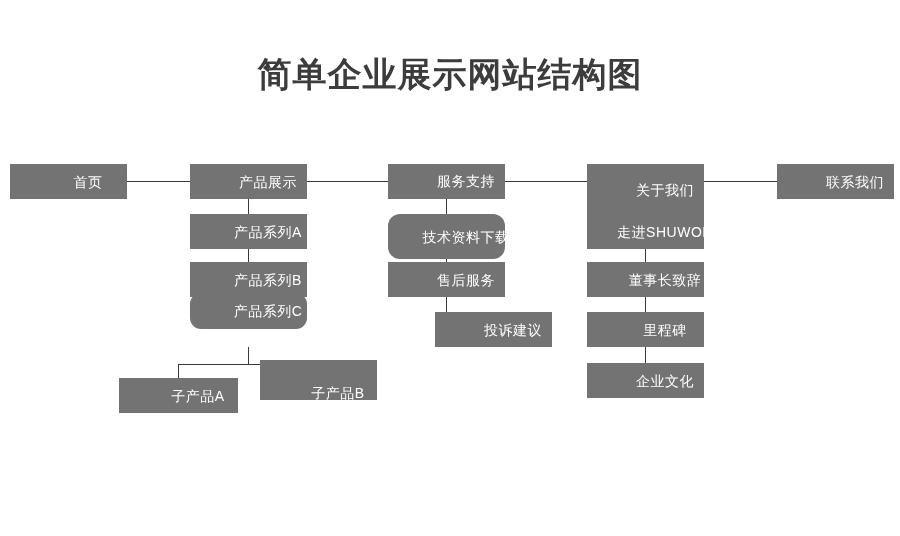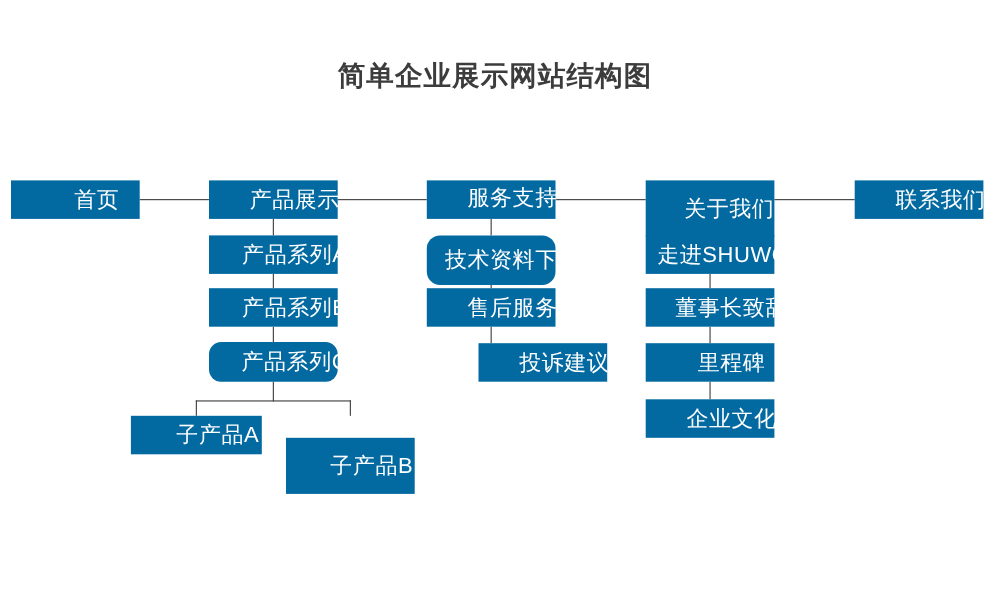--- a/index.html
+++ b/index.html
@@ -16,34 +16,34 @@
     height: 536px;
     background: #ffffff;
     overflow: hidden;
   }
   .title {
     position: absolute;
     left: 0;
     top: 52px;
     width: 900px;
     text-align: center;
-    font-size: 25px;
+    font-size: 34px;
     font-weight: bold;
     color: #3c3c3c;
     letter-spacing: 1px;
     white-space: nowrap;
   }
   .node {
     position: absolute;
-    background: #0369a1;
+    background: #737373;
     color: #ffffff;
     display: flex;
     align-items: center;
     justify-content: center;
-    font-size: 20px;
+    font-size: 14px;
     line-height: 1;
     box-sizing: border-box;
     text-align: center;
     white-space: nowrap;
     letter-spacing: 0.5px;
     padding-left: 39px;
   }
   .conn {
     position: absolute;
     background: #3a3a3a;
@@ -86,45 +86,45 @@
   </div>
 
   <div class="node" style="left:190px; top:164px; width:117px; height:35px;">
     <span>产品展示</span>
   </div>
 
   <div class="node" style="left:388px; top:164px; width:117px; height:35px;font-family:Liberation Mono, monospace;">
     <span>服务支持</span>
   </div>
 
-  <div class="node" style="left:587px; top:164px; width:117px; height:51px;justify-content:flex-end;">
+  <div class="node" style="left:587px; top:164px; width:117px; height:51px;">
     <span>关于我们</span>
   </div>
 
   <div class="node" style="left:190px; top:214px; width:117px; height:35px;">
     <span>产品系列A</span>
   </div>
 
   <div class="node" style="left:777px; top:164px; width:117px; height:35px;">
     <span>联系我们</span>
   </div>
 
   <div class="node" style="left:190px; top:262px; width:117px; height:35px;">
     <span>产品系列B</span>
   </div>
 
-  <div class="node" style="left:190px; top:311px; width:117px; height:36px;border-radius:11px;">
+  <div class="node" style="left:190px; top:293px; width:117px; height:36px;border-radius:11px;">
     <span>产品系列C</span>
   </div>
 
   <div class="node" style="left:119px; top:378px; width:119px; height:35px;">
     <span>子产品A</span>
   </div>
 
-  <div class="node" style="left:260px; top:398px; width:117px; height:51px;">
+  <div class="node" style="left:260px; top:360px; width:117px; height:40px;align-items:flex-end;">
     <span>子产品B</span>
   </div>
 
   <div class="node" style="left:388px; top:214px; width:117px; height:45px;border-radius:12px;">
     <span>技术资料下载</span>
   </div>
 
   <div class="node" style="left:388px; top:262px; width:117px; height:35px;">
     <span>售后服务</span>
   </div>

